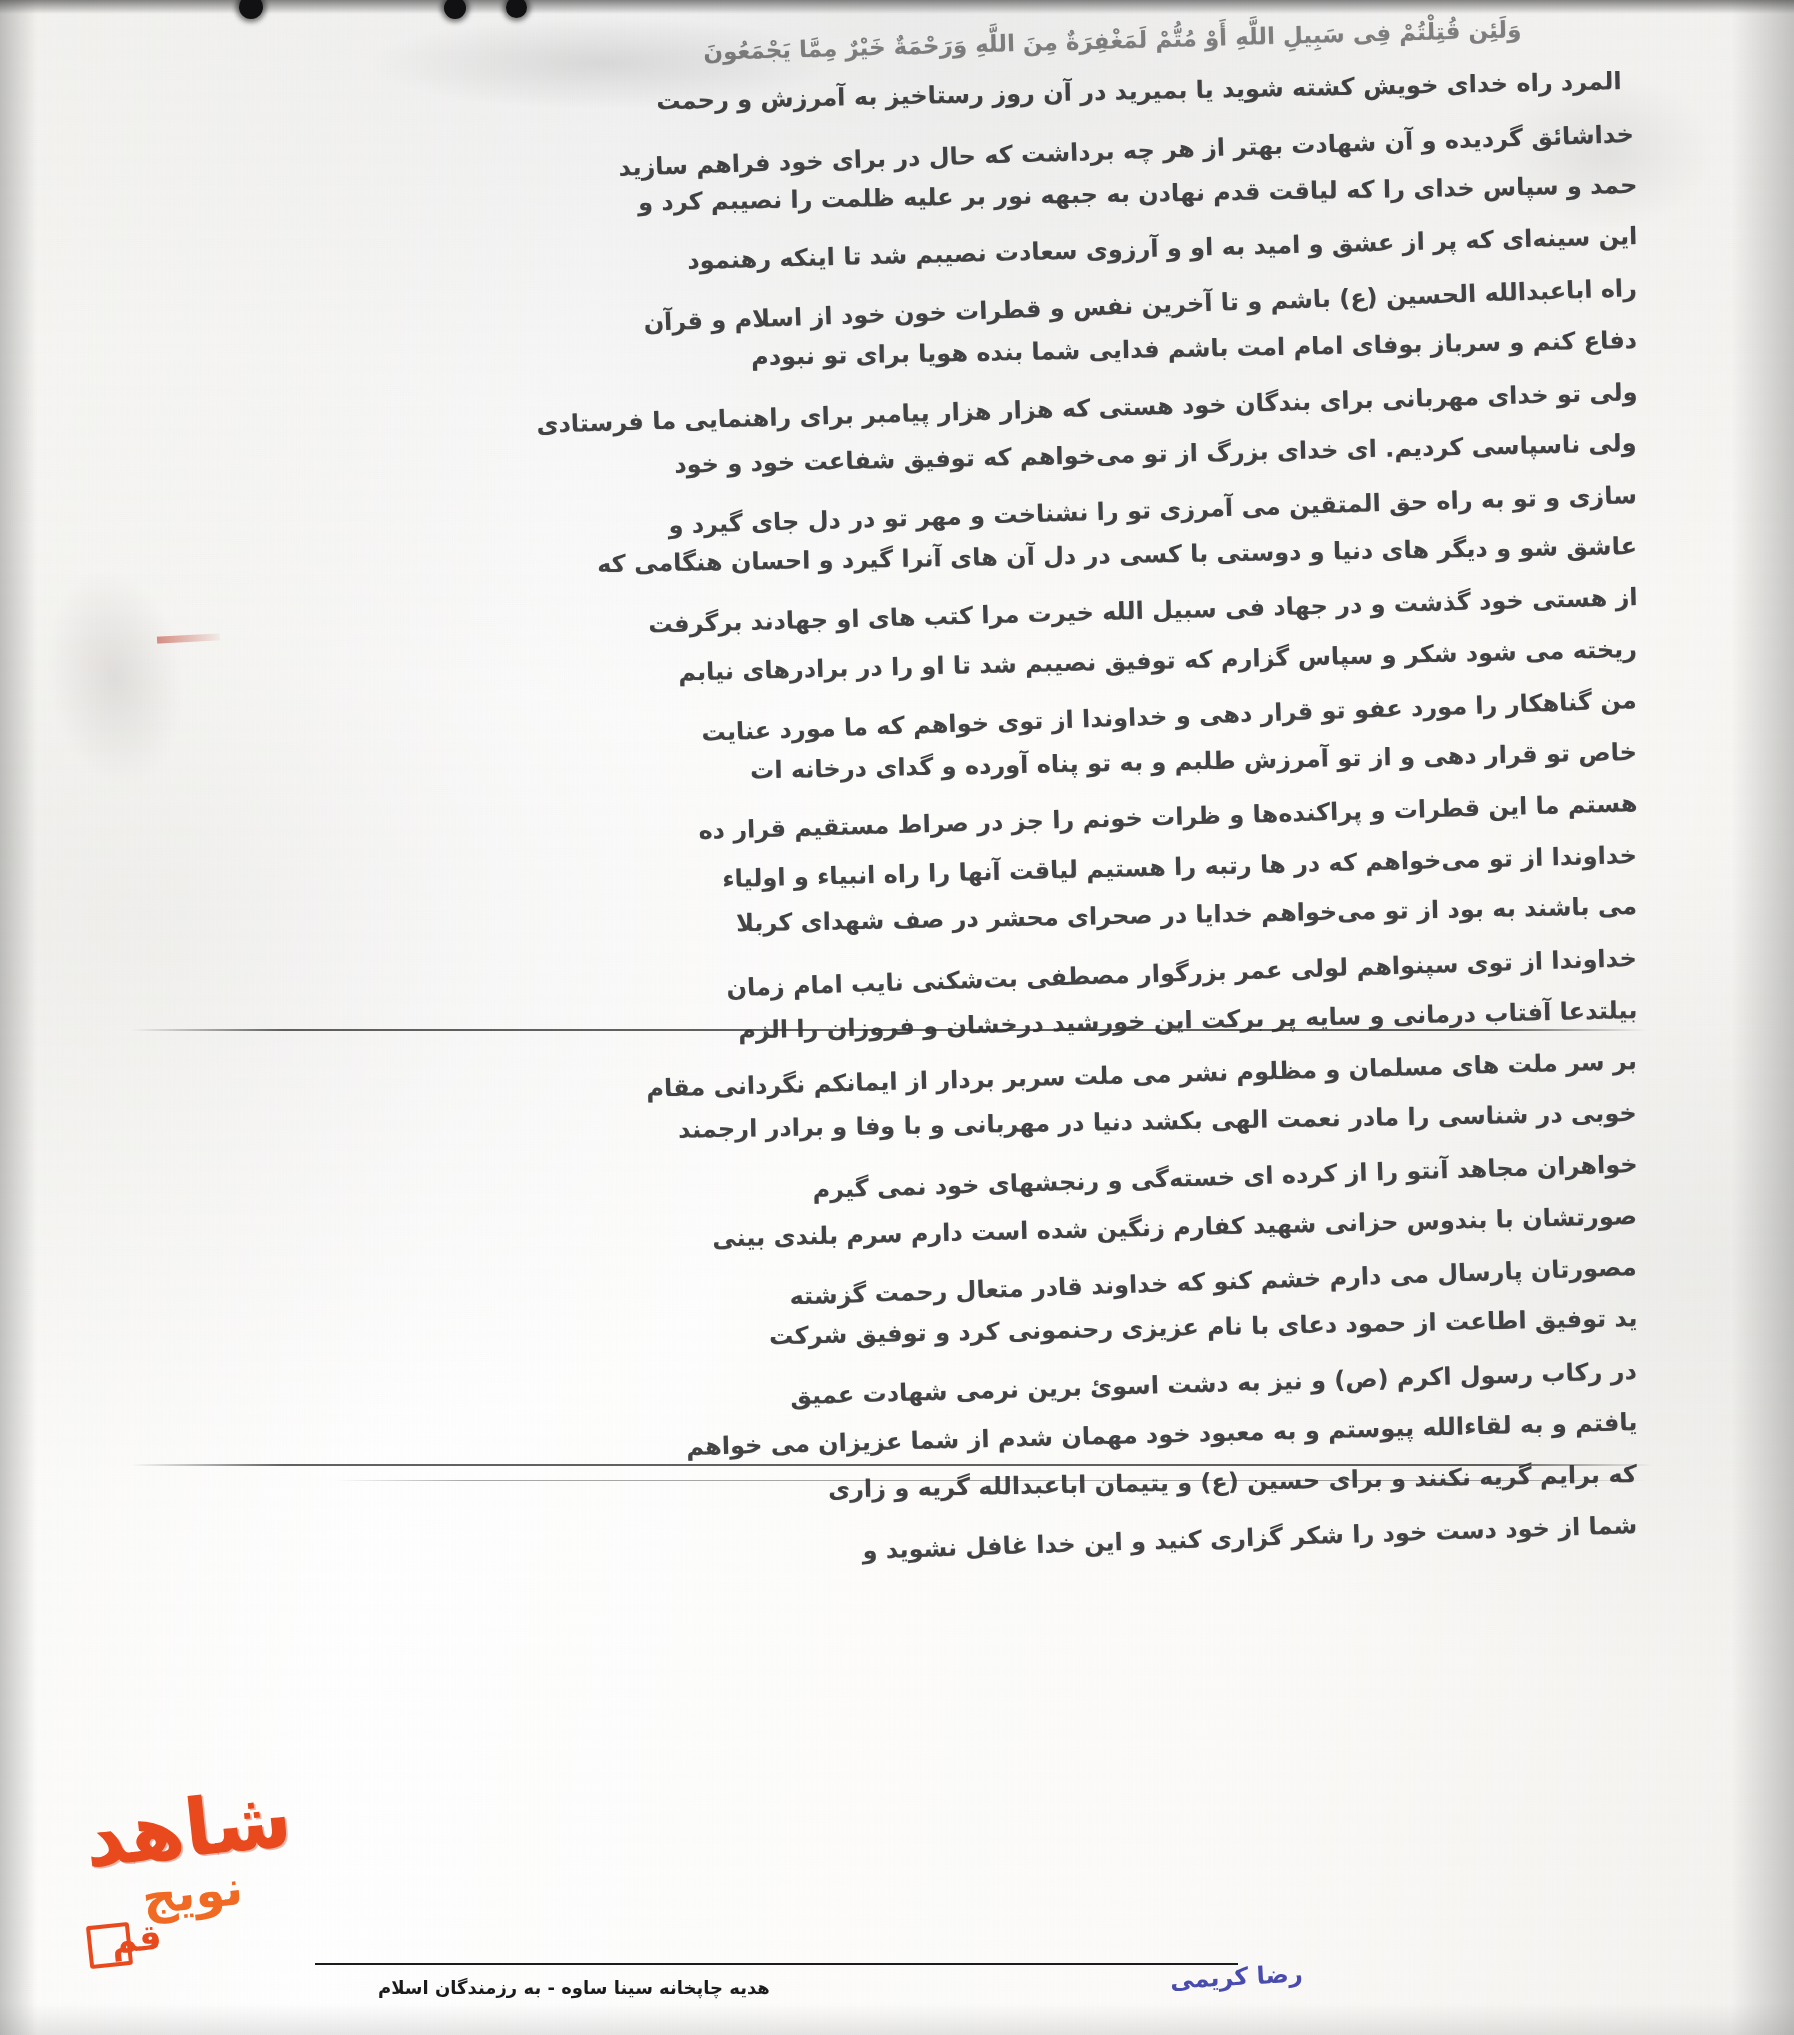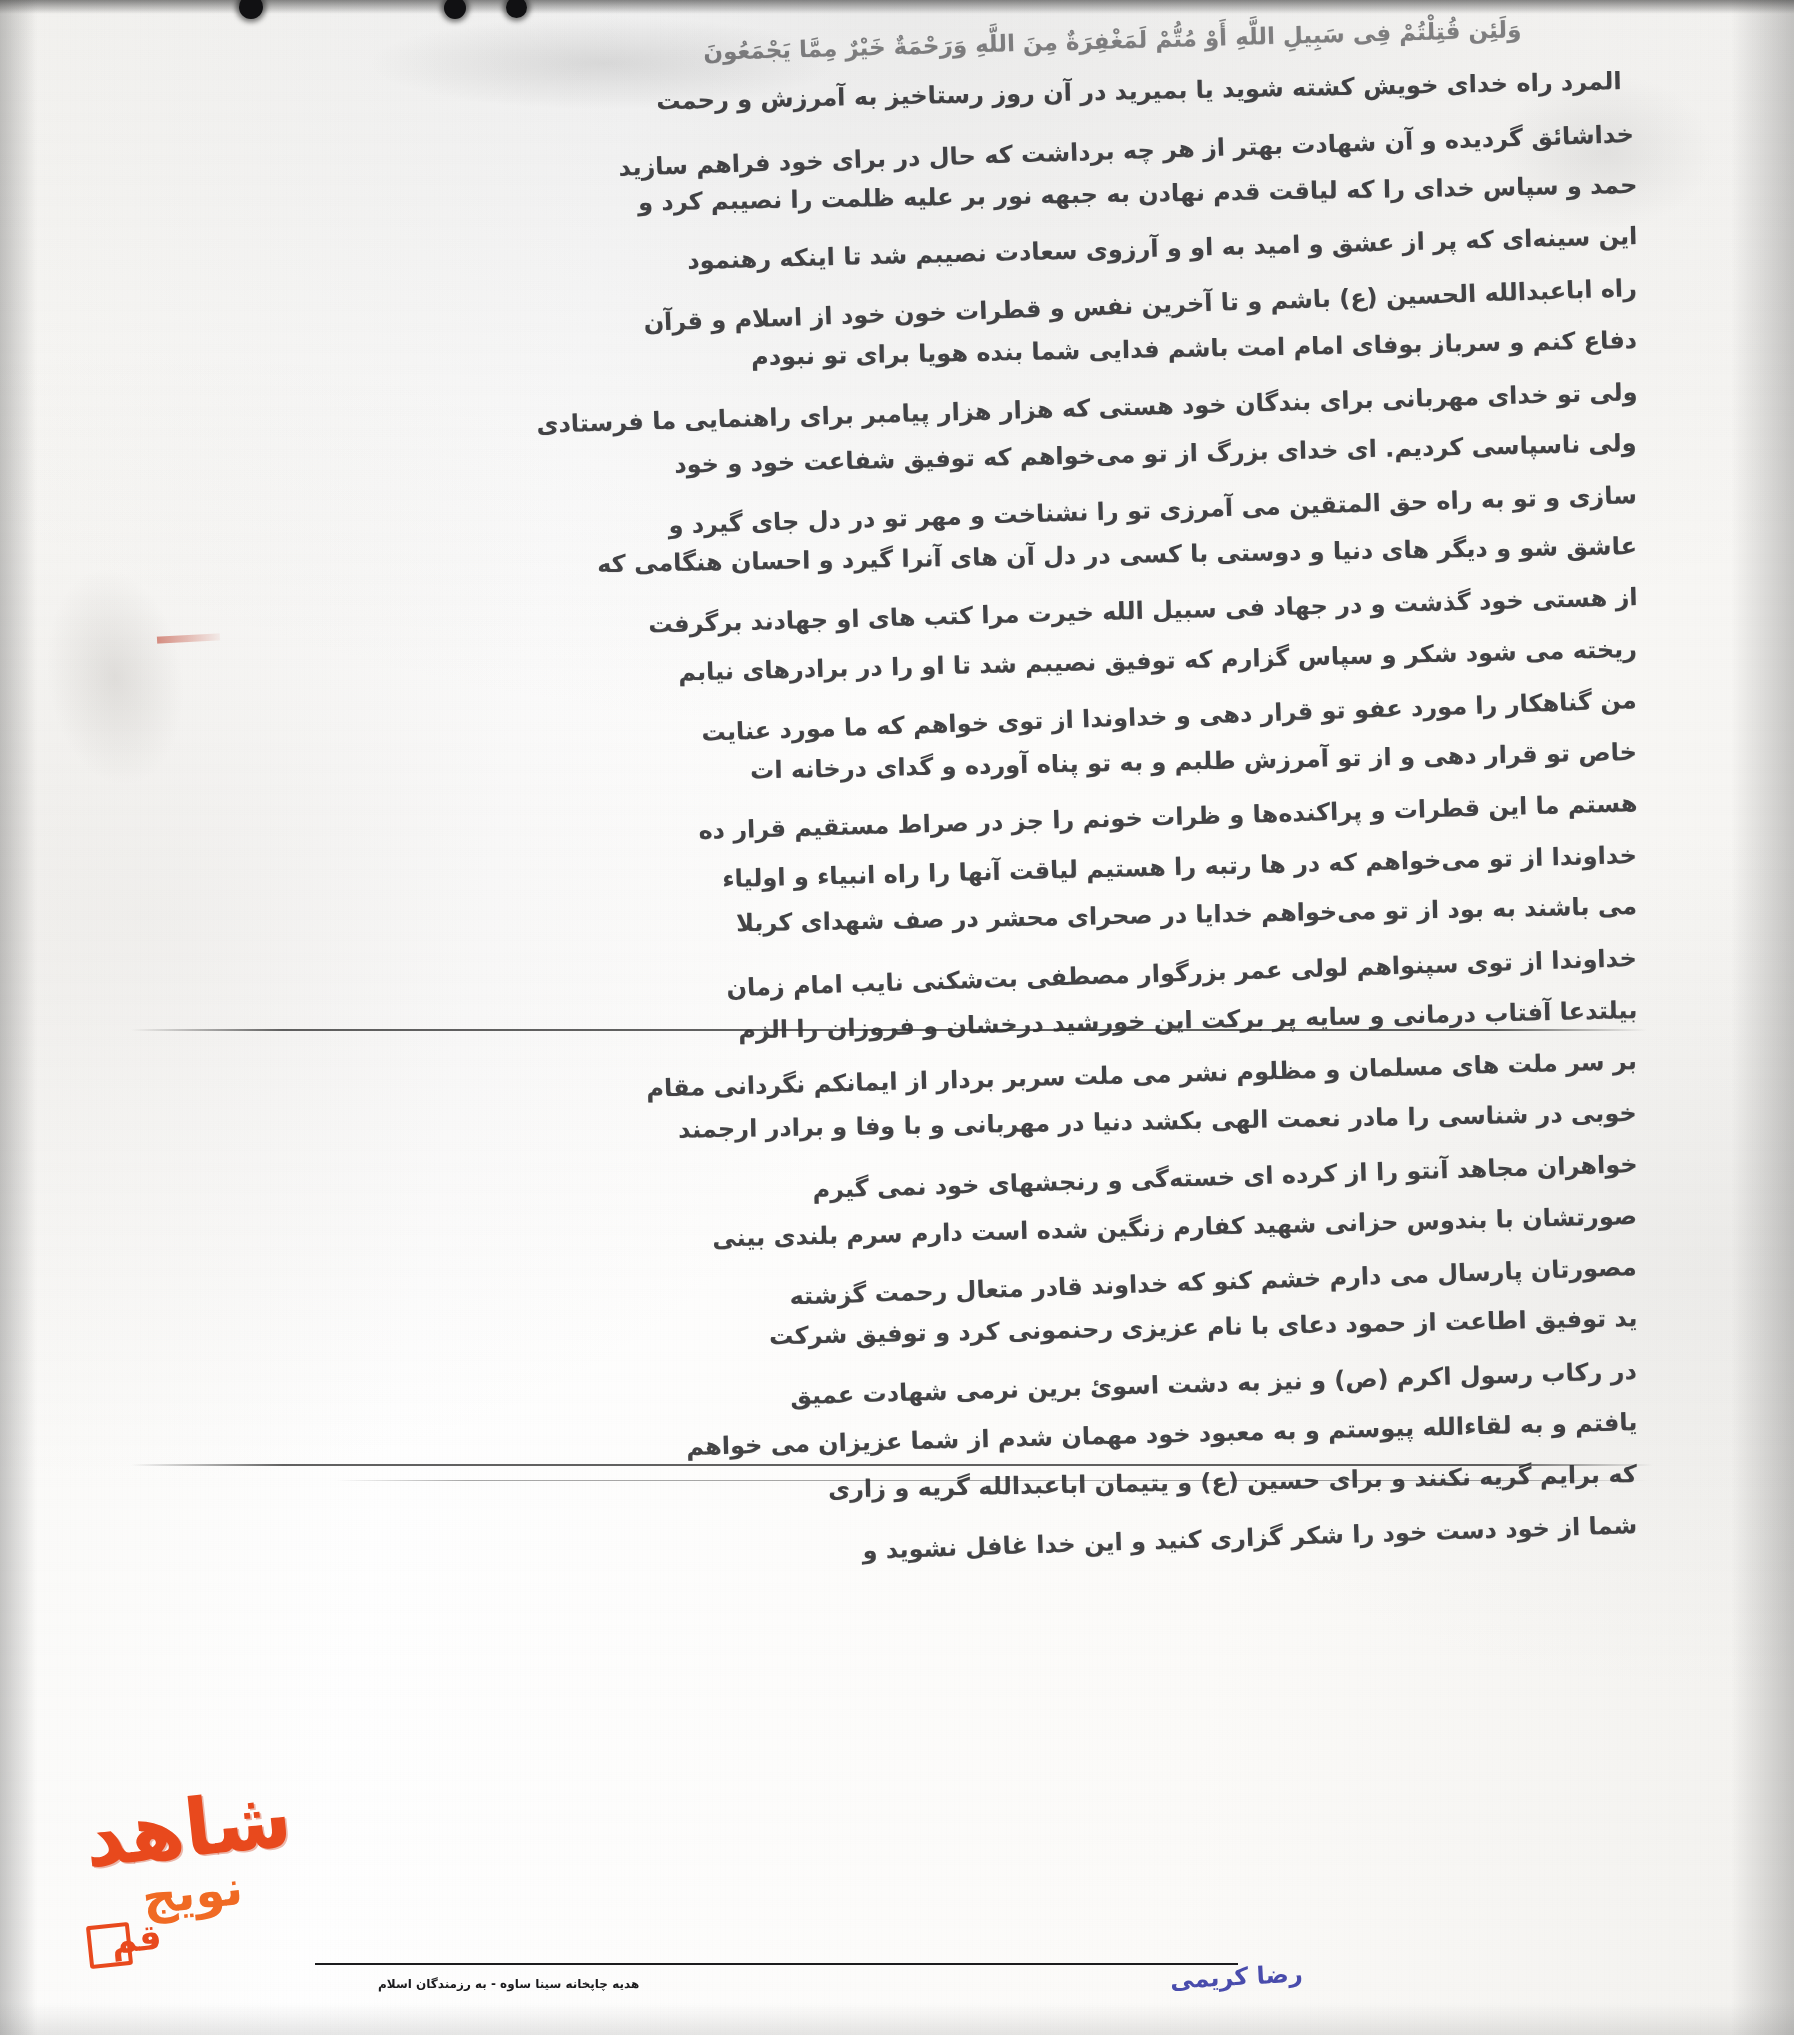--- a/index.html
+++ b/index.html
@@ -110,21 +110,21 @@
   .footer-rule {
     position: absolute;
     height: 2.1px;
     background: #1c1c1e;
   }
   .footer-text {
     position: absolute;
     direction: rtl;
     color: #1b1b1d;
     font-family: "DejaVu Sans", sans-serif;
-    font-size: 12px;
+    font-size: 18px;
     font-weight: 700;
     letter-spacing: 0px;
     white-space: nowrap;
   }
   .signature {
     position: absolute;
     direction: rtl;
     color: #2b2fa0;
     font-family: "DejaVu Sans", sans-serif;
     font-size: 24px;

